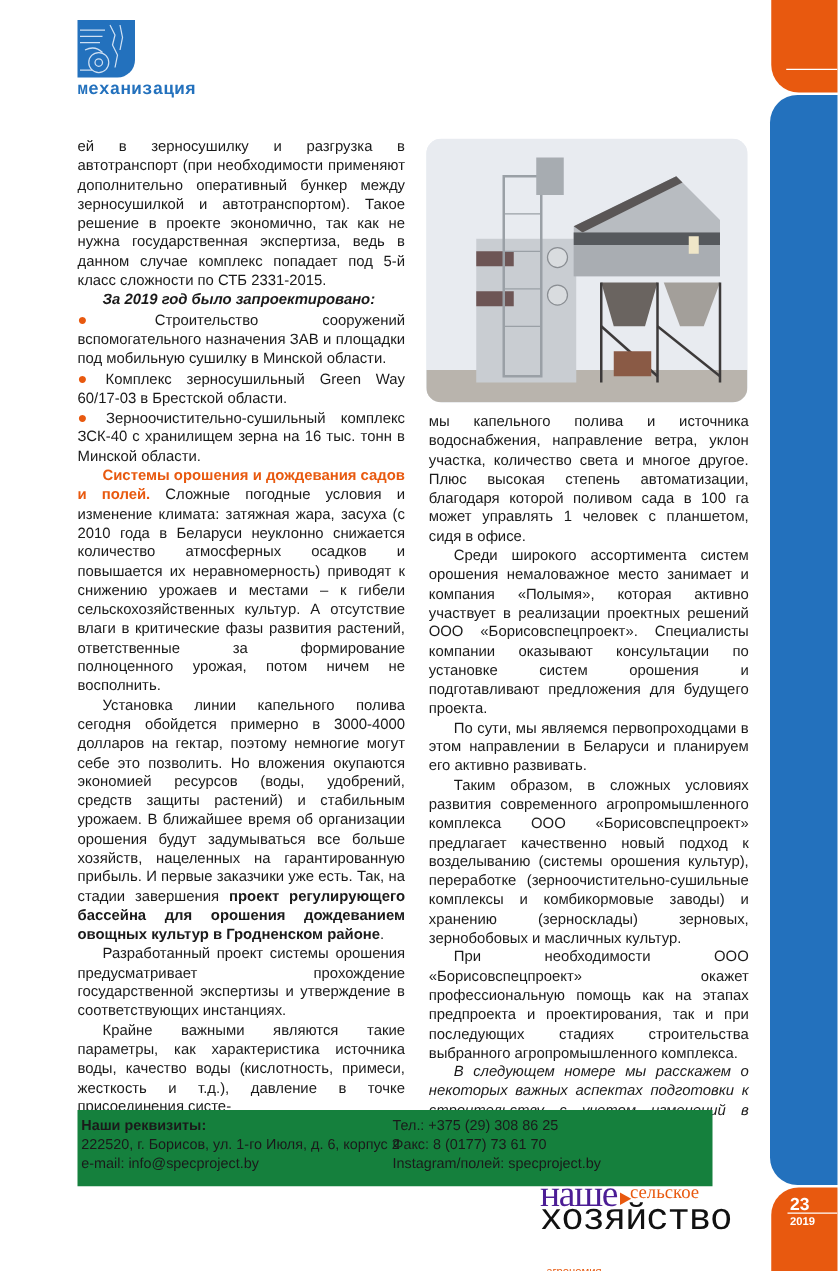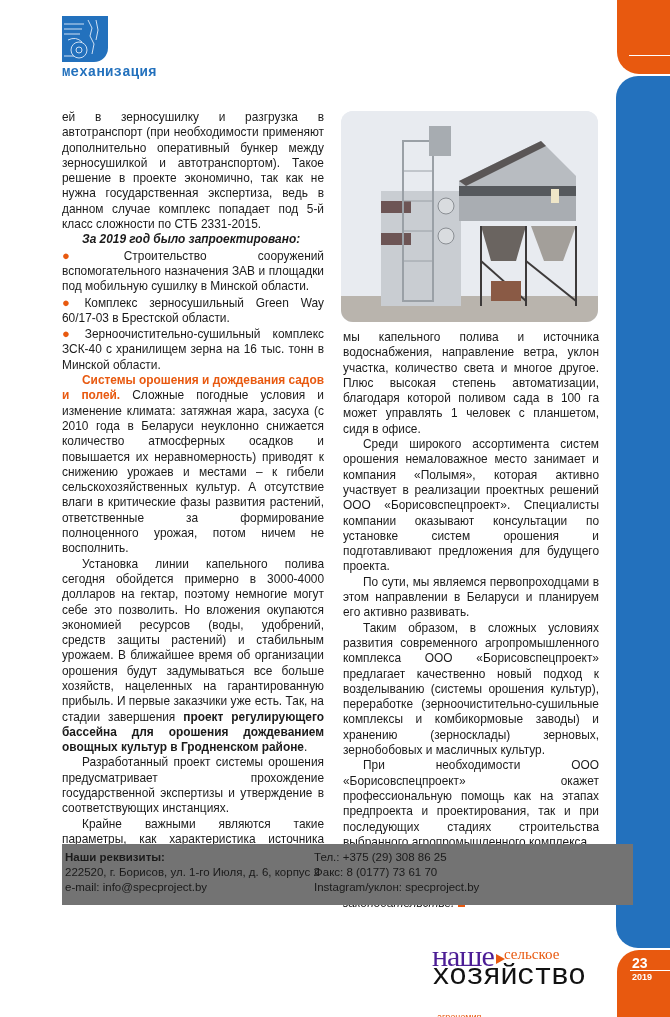--- a/index.html
+++ b/index.html
@@ -63,22 +63,22 @@
   .bold { font-weight: bold; }
   .italic { font-style: italic; }
   .end-mark { display: inline-block; width: 7px; height: 7px; background: #e8590f; margin-left: 4px; vertical-align: middle; }
   
   .photo {
     position: absolute; left: 341px; top: 111px; width: 257px; height: 211px;
     border-radius: 12px; overflow: hidden; background: #e9ecf2;
   }
   
   .contacts {
-    position: absolute; left: 62px; top: 844px; width: 571px; height: 61px;
-    background: #737373;
+    position: absolute; left: 62px; top: 888px; width: 508px; height: 61px;
+    background: #15803d;
   }
   .contacts .c-left { position: absolute; left: 3px; top: 6px; font-size: 11.5px; line-height: 15px; }
   .contacts .c-right { position: absolute; left: 252px; top: 6px; font-size: 11.5px; line-height: 15px; }
   .contacts .c-title { font-weight: bold; }
   
   .mag-logo { position: absolute; left: 432px; top: 944px; width: 175px; height: 60px; }
   .mag-line1 { position: absolute; left: 0; top: 0; font-family: "Liberation Serif", serif; font-size: 30px; line-height: 24px; letter-spacing: -1px; color: #4c1d95; }
   .mag-line2 { position: absolute; left: 0; top: 20px; font-family: Liberation Mono, monospace; font-size: 30px; line-height: 24px; letter-spacing: -1px; color: #111; }
   .mag-script { position: absolute; left: 72px; top: 2px; font-family: "Liberation Serif", serif; font-size: 15px; color: #e8590f; }
   .mag-sub { position: absolute; left: 5px; top: 44px; font-size: 9px; font-weight: normal; color: #e8590f; margin-top: 24px; }
@@ -174,21 +174,21 @@
 
 <div class="contacts">
   <div class="c-left">
     <div class="c-title">Наши реквизиты:</div>
     <div>222520, г. Борисов, ул. 1-го Июля, д. 6, корпус 2</div>
     <div>e-mail: info@specproject.by</div>
   </div>
   <div class="c-right">
     <div>Тел.: +375 (29) 308 86 25</div>
     <div>Факс: 8 (0177) 73 61 70</div>
-    <div>Instagram/уклон: specproject.by</div>
+    <div>Instagram/полей: specproject.by</div>
   </div>
 </div>
 
 <div class="mag-logo">
   <div class="mag-line1">наше</div>
   <div class="mag-tri"></div>
   <div class="mag-script">сельское</div>
   <div class="mag-line2">хозяйство</div>
   <div class="mag-sub">агрономия</div>
 </div>

